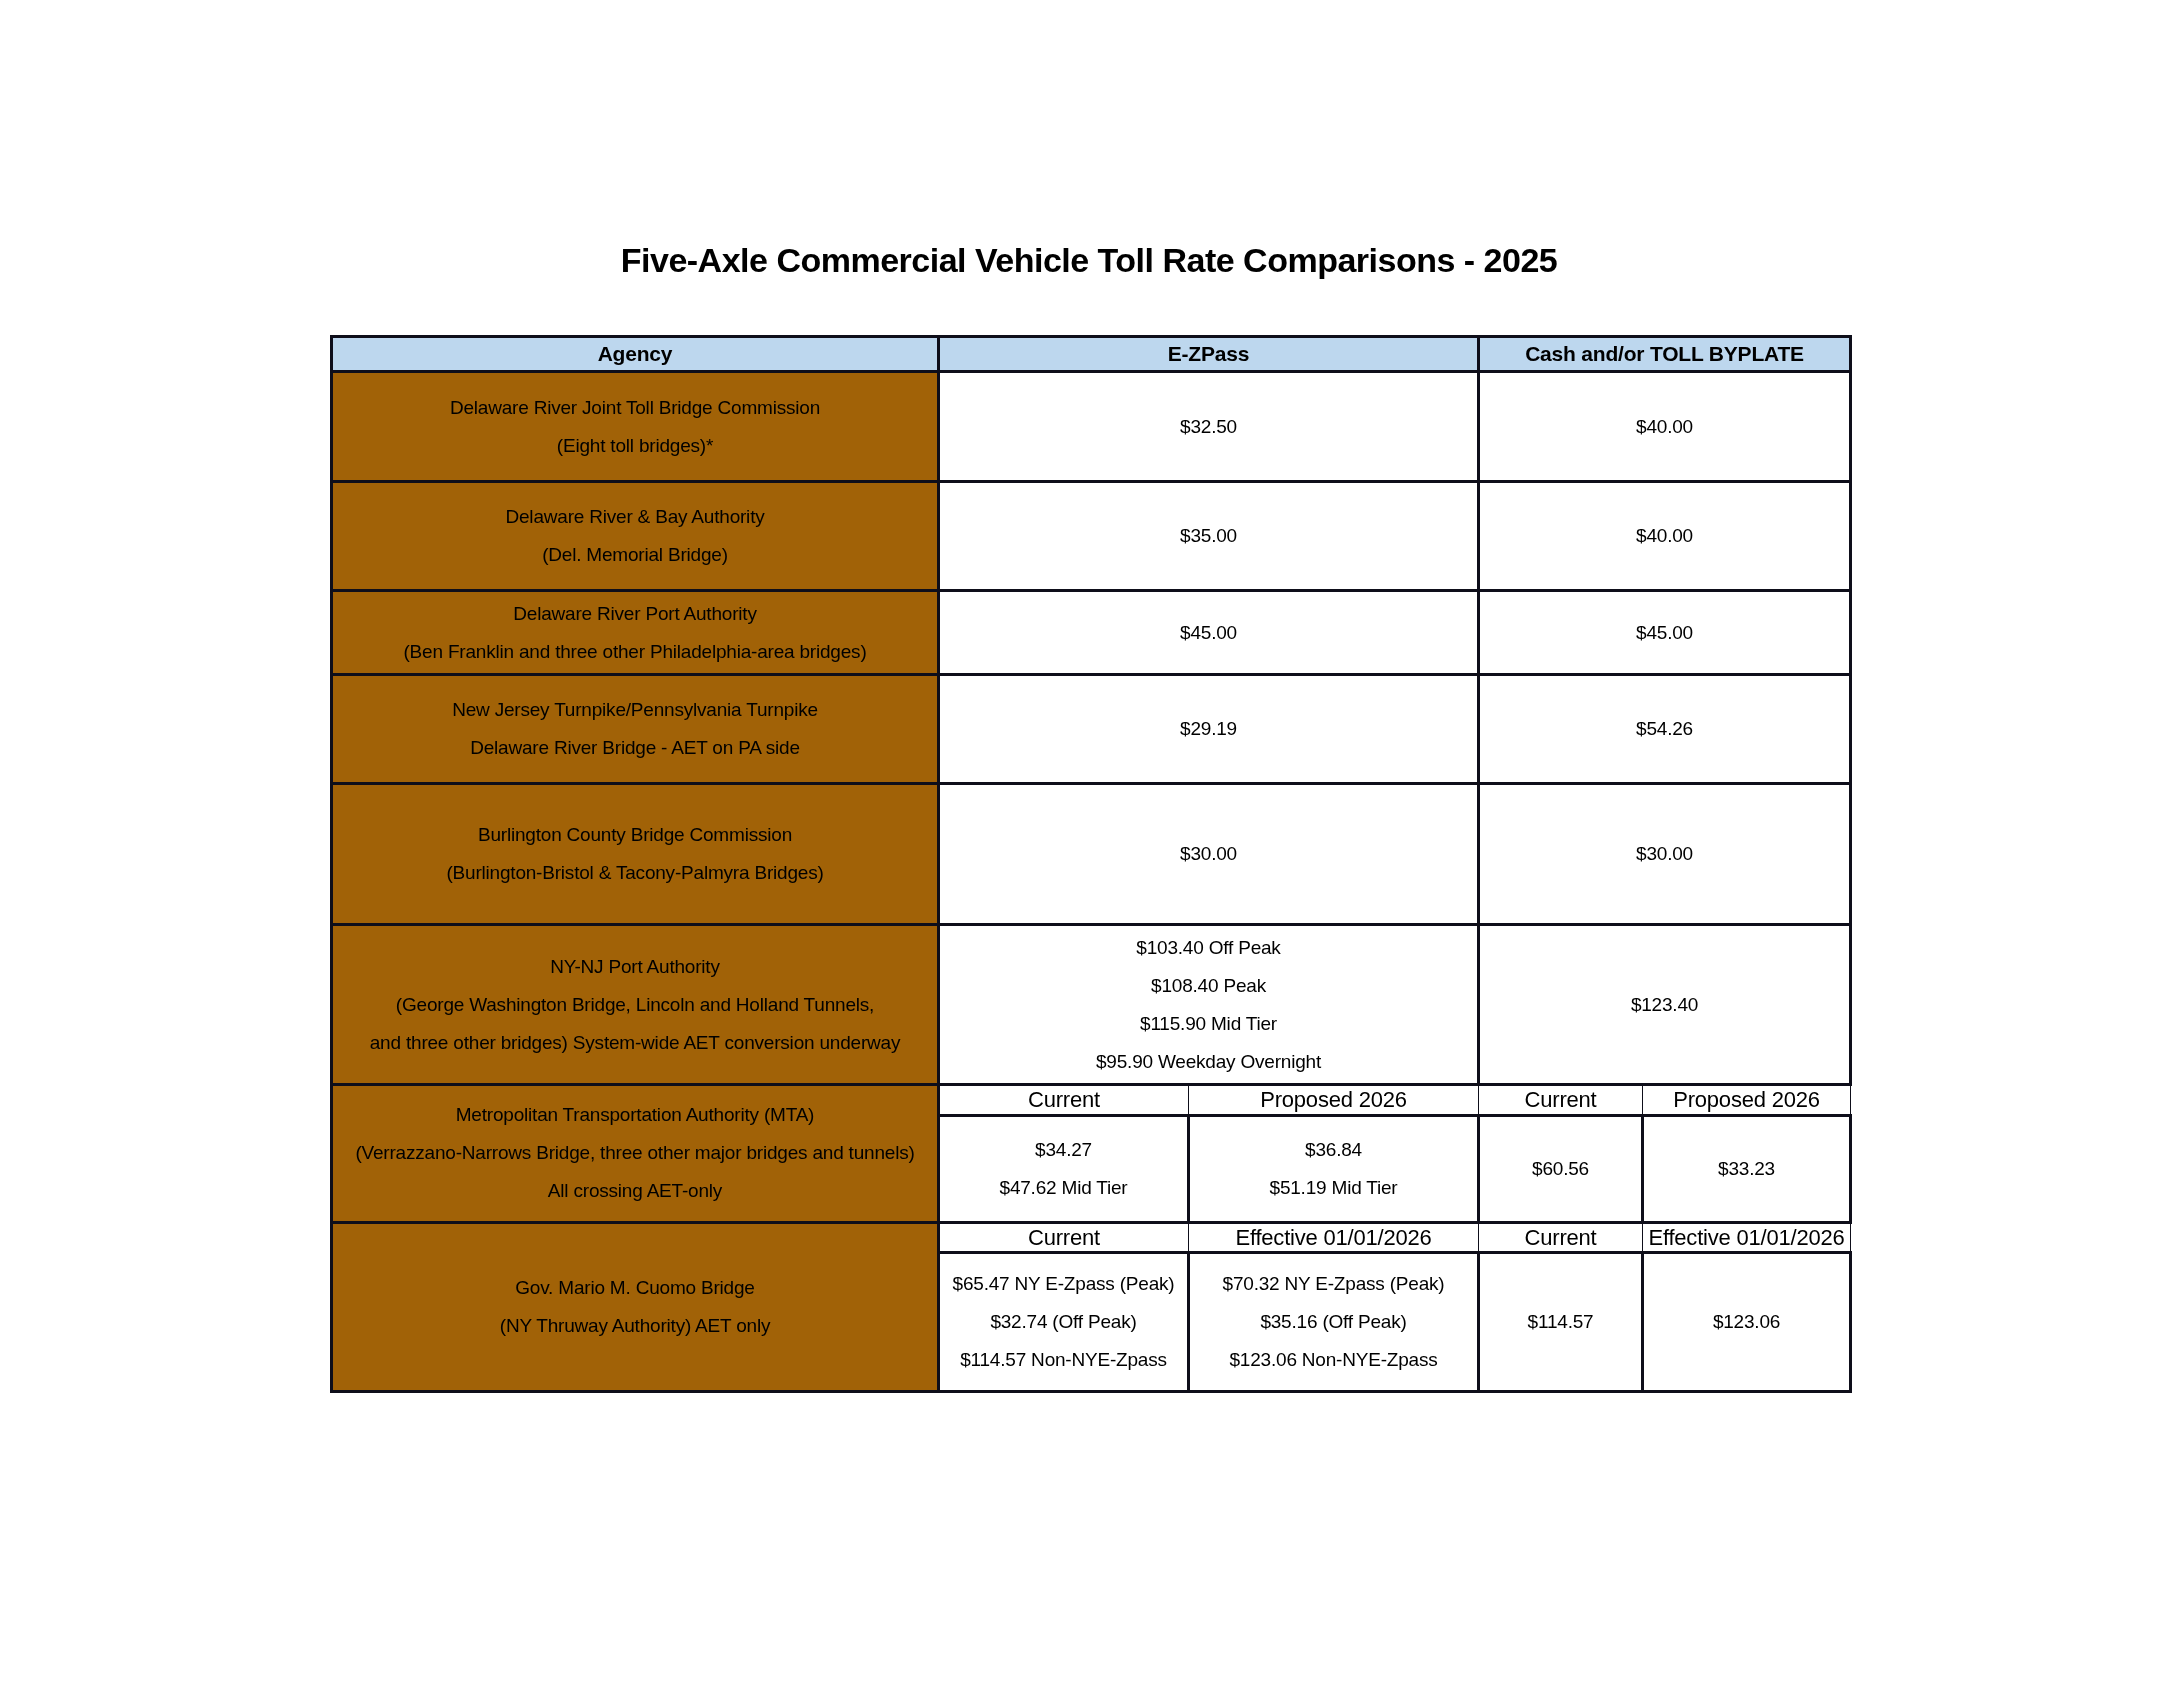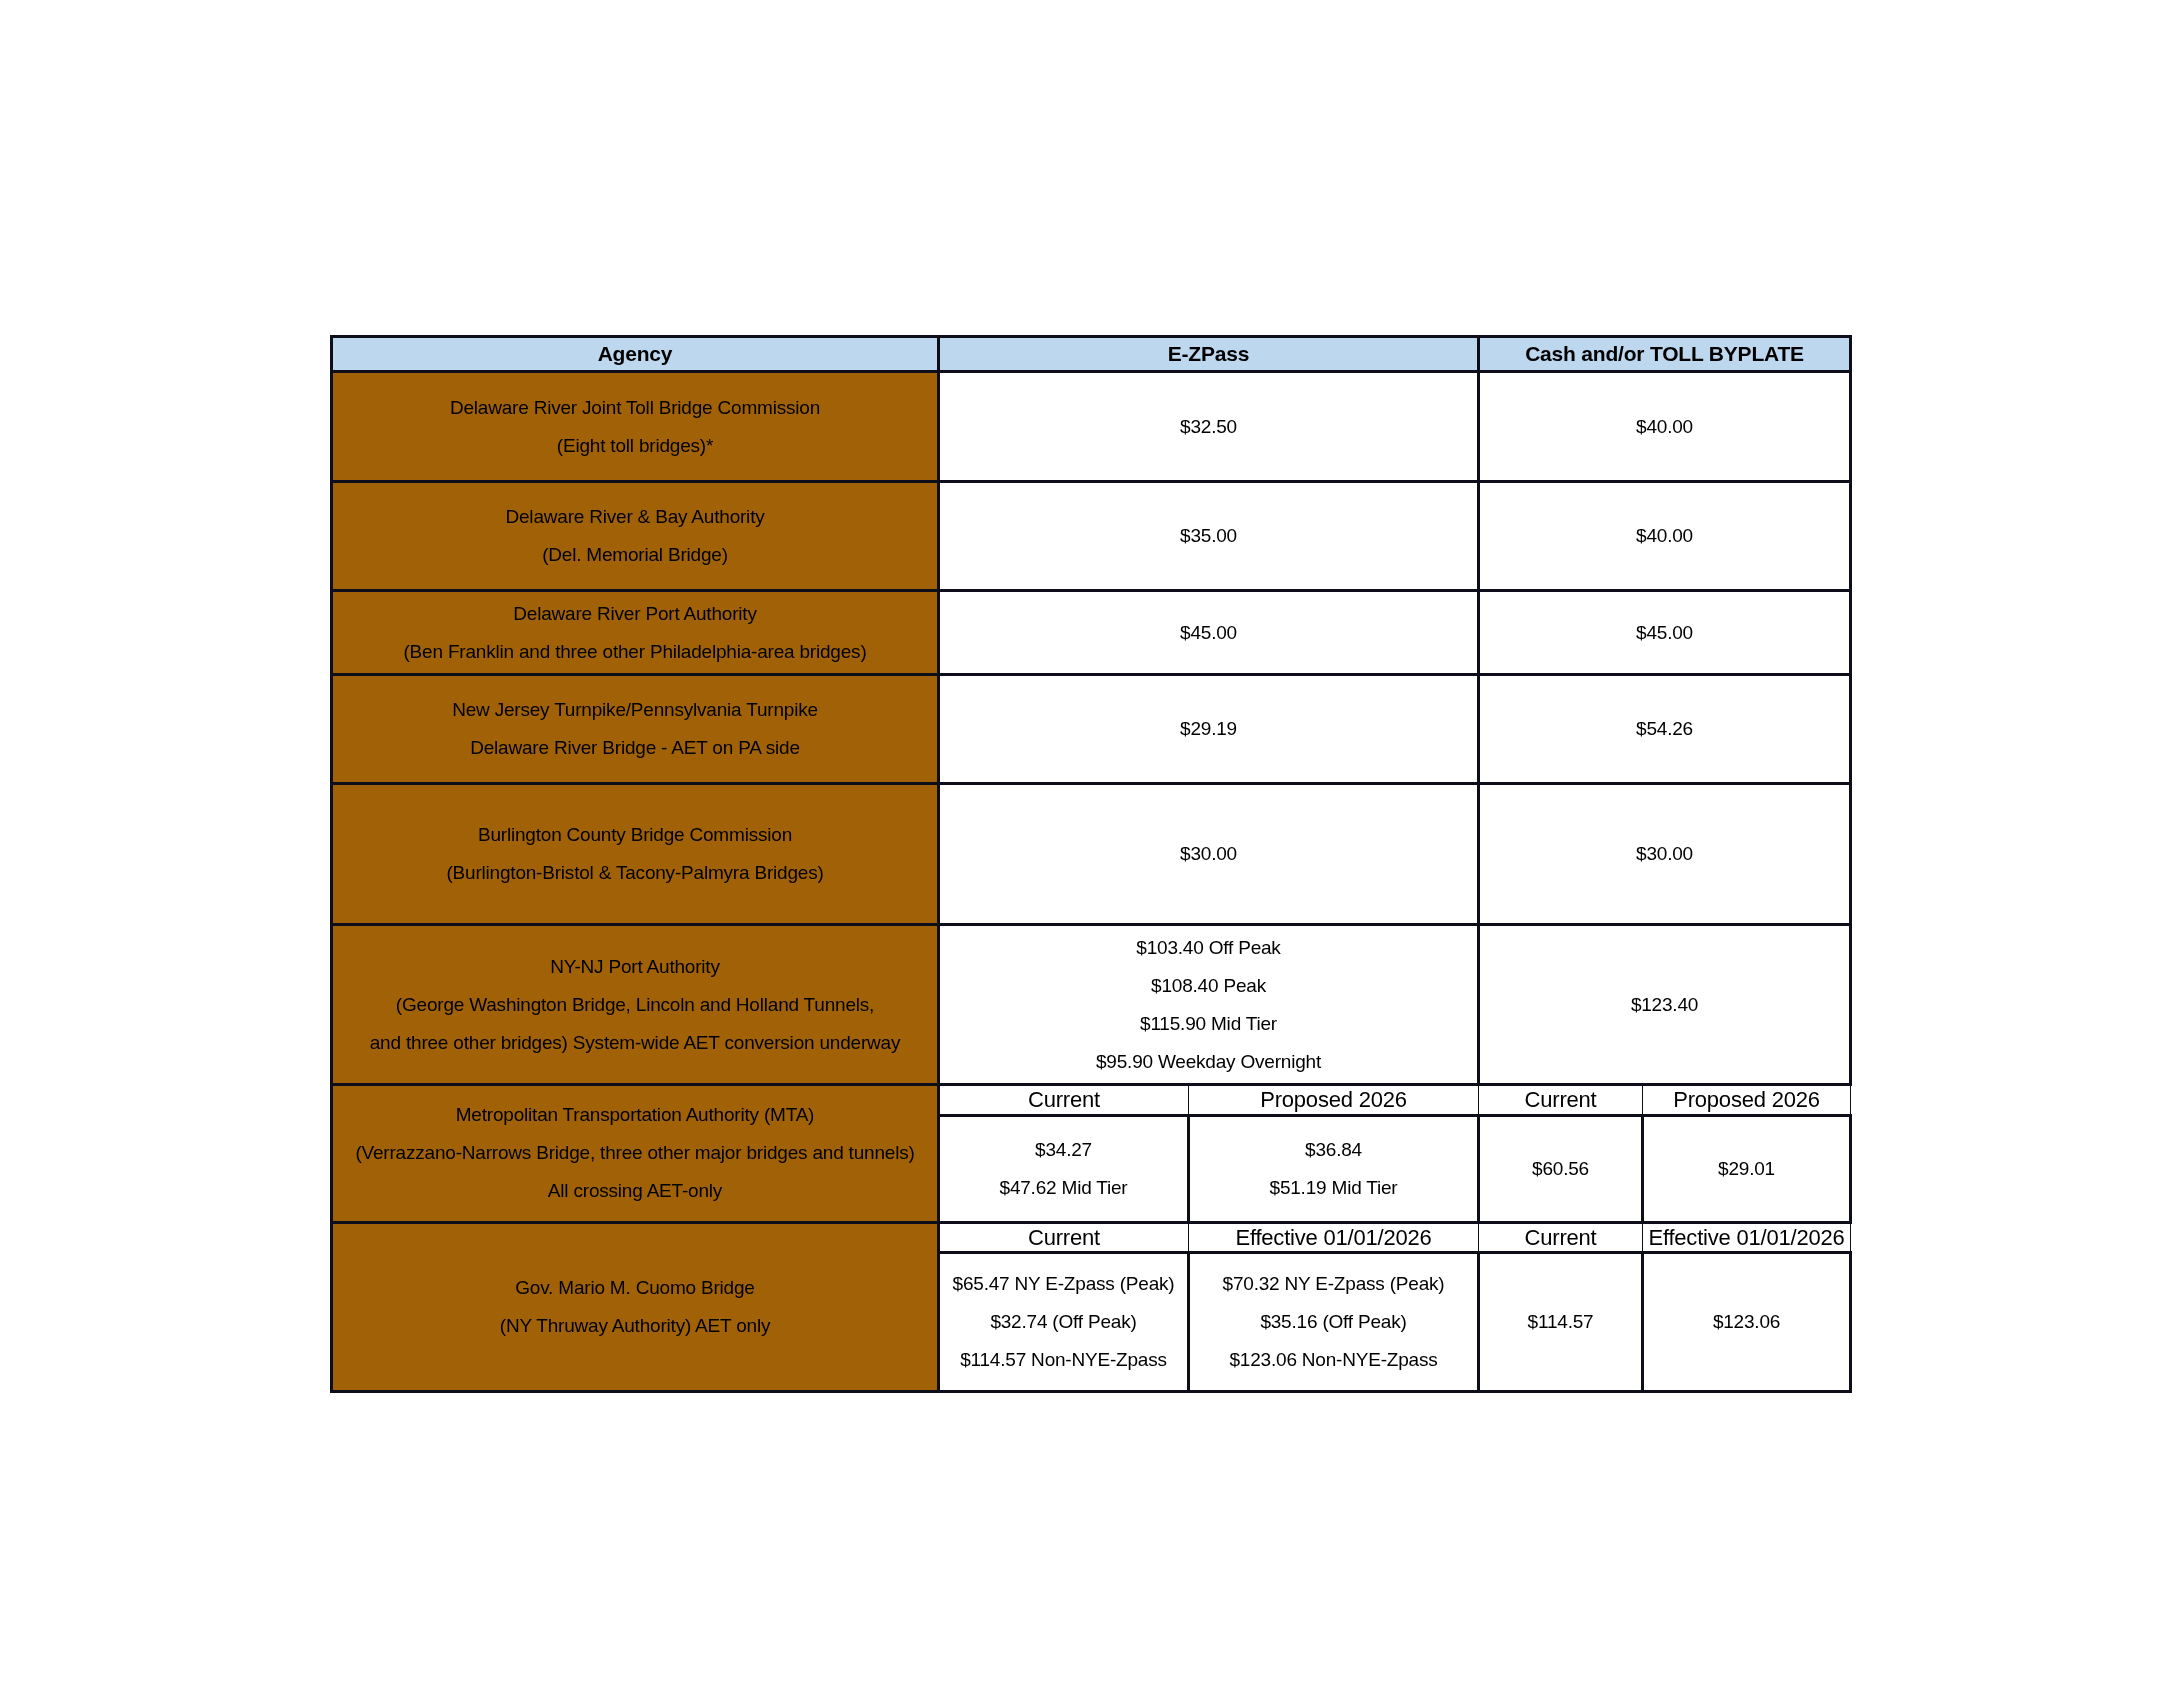--- a/index.html
+++ b/index.html
@@ -72,20 +72,21 @@
     letter-spacing: -0.2px;
     text-align: left;
     padding-left: 3px;
   }
 </style>
 </head>
 <body>
 
 <div class="page">
 
+  <h1 class="title">Five-Axle Commercial Vehicle Toll Rate Comparisons - 2025</h1>
 
   <div class="content">
     <table class="toll">
       <colgroup>
         <col style="width:607px">
         <col style="width:250px">
         <col style="width:290px">
         <col style="width:164px">
         <col style="width:208px">
       </colgroup>
@@ -146,21 +147,21 @@
           <td class="sh">Proposed 2026</td>
           <td class="sh">Current</td>
           <td class="sh">Proposed 2026</td>
         </tr>
         <tr style="height:107px">
           <td>$34.27
 $47.62 Mid Tier</td>
           <td>$36.84
 $51.19 Mid Tier</td>
           <td>$60.56</td>
-          <td>$29.01</td>
+          <td>$33.23</td>
         </tr>
 
         <tr class="subrow">
           <td class="agency" rowspan="2">Gov. Mario M. Cuomo Bridge
 (NY Thruway Authority) AET only</td>
           <td class="sh">Current</td>
           <td class="sh">Effective 01/01/2026</td>
           <td class="sh">Current</td>
           <td class="sh">Effective 01/01/2026</td>
         </tr>

